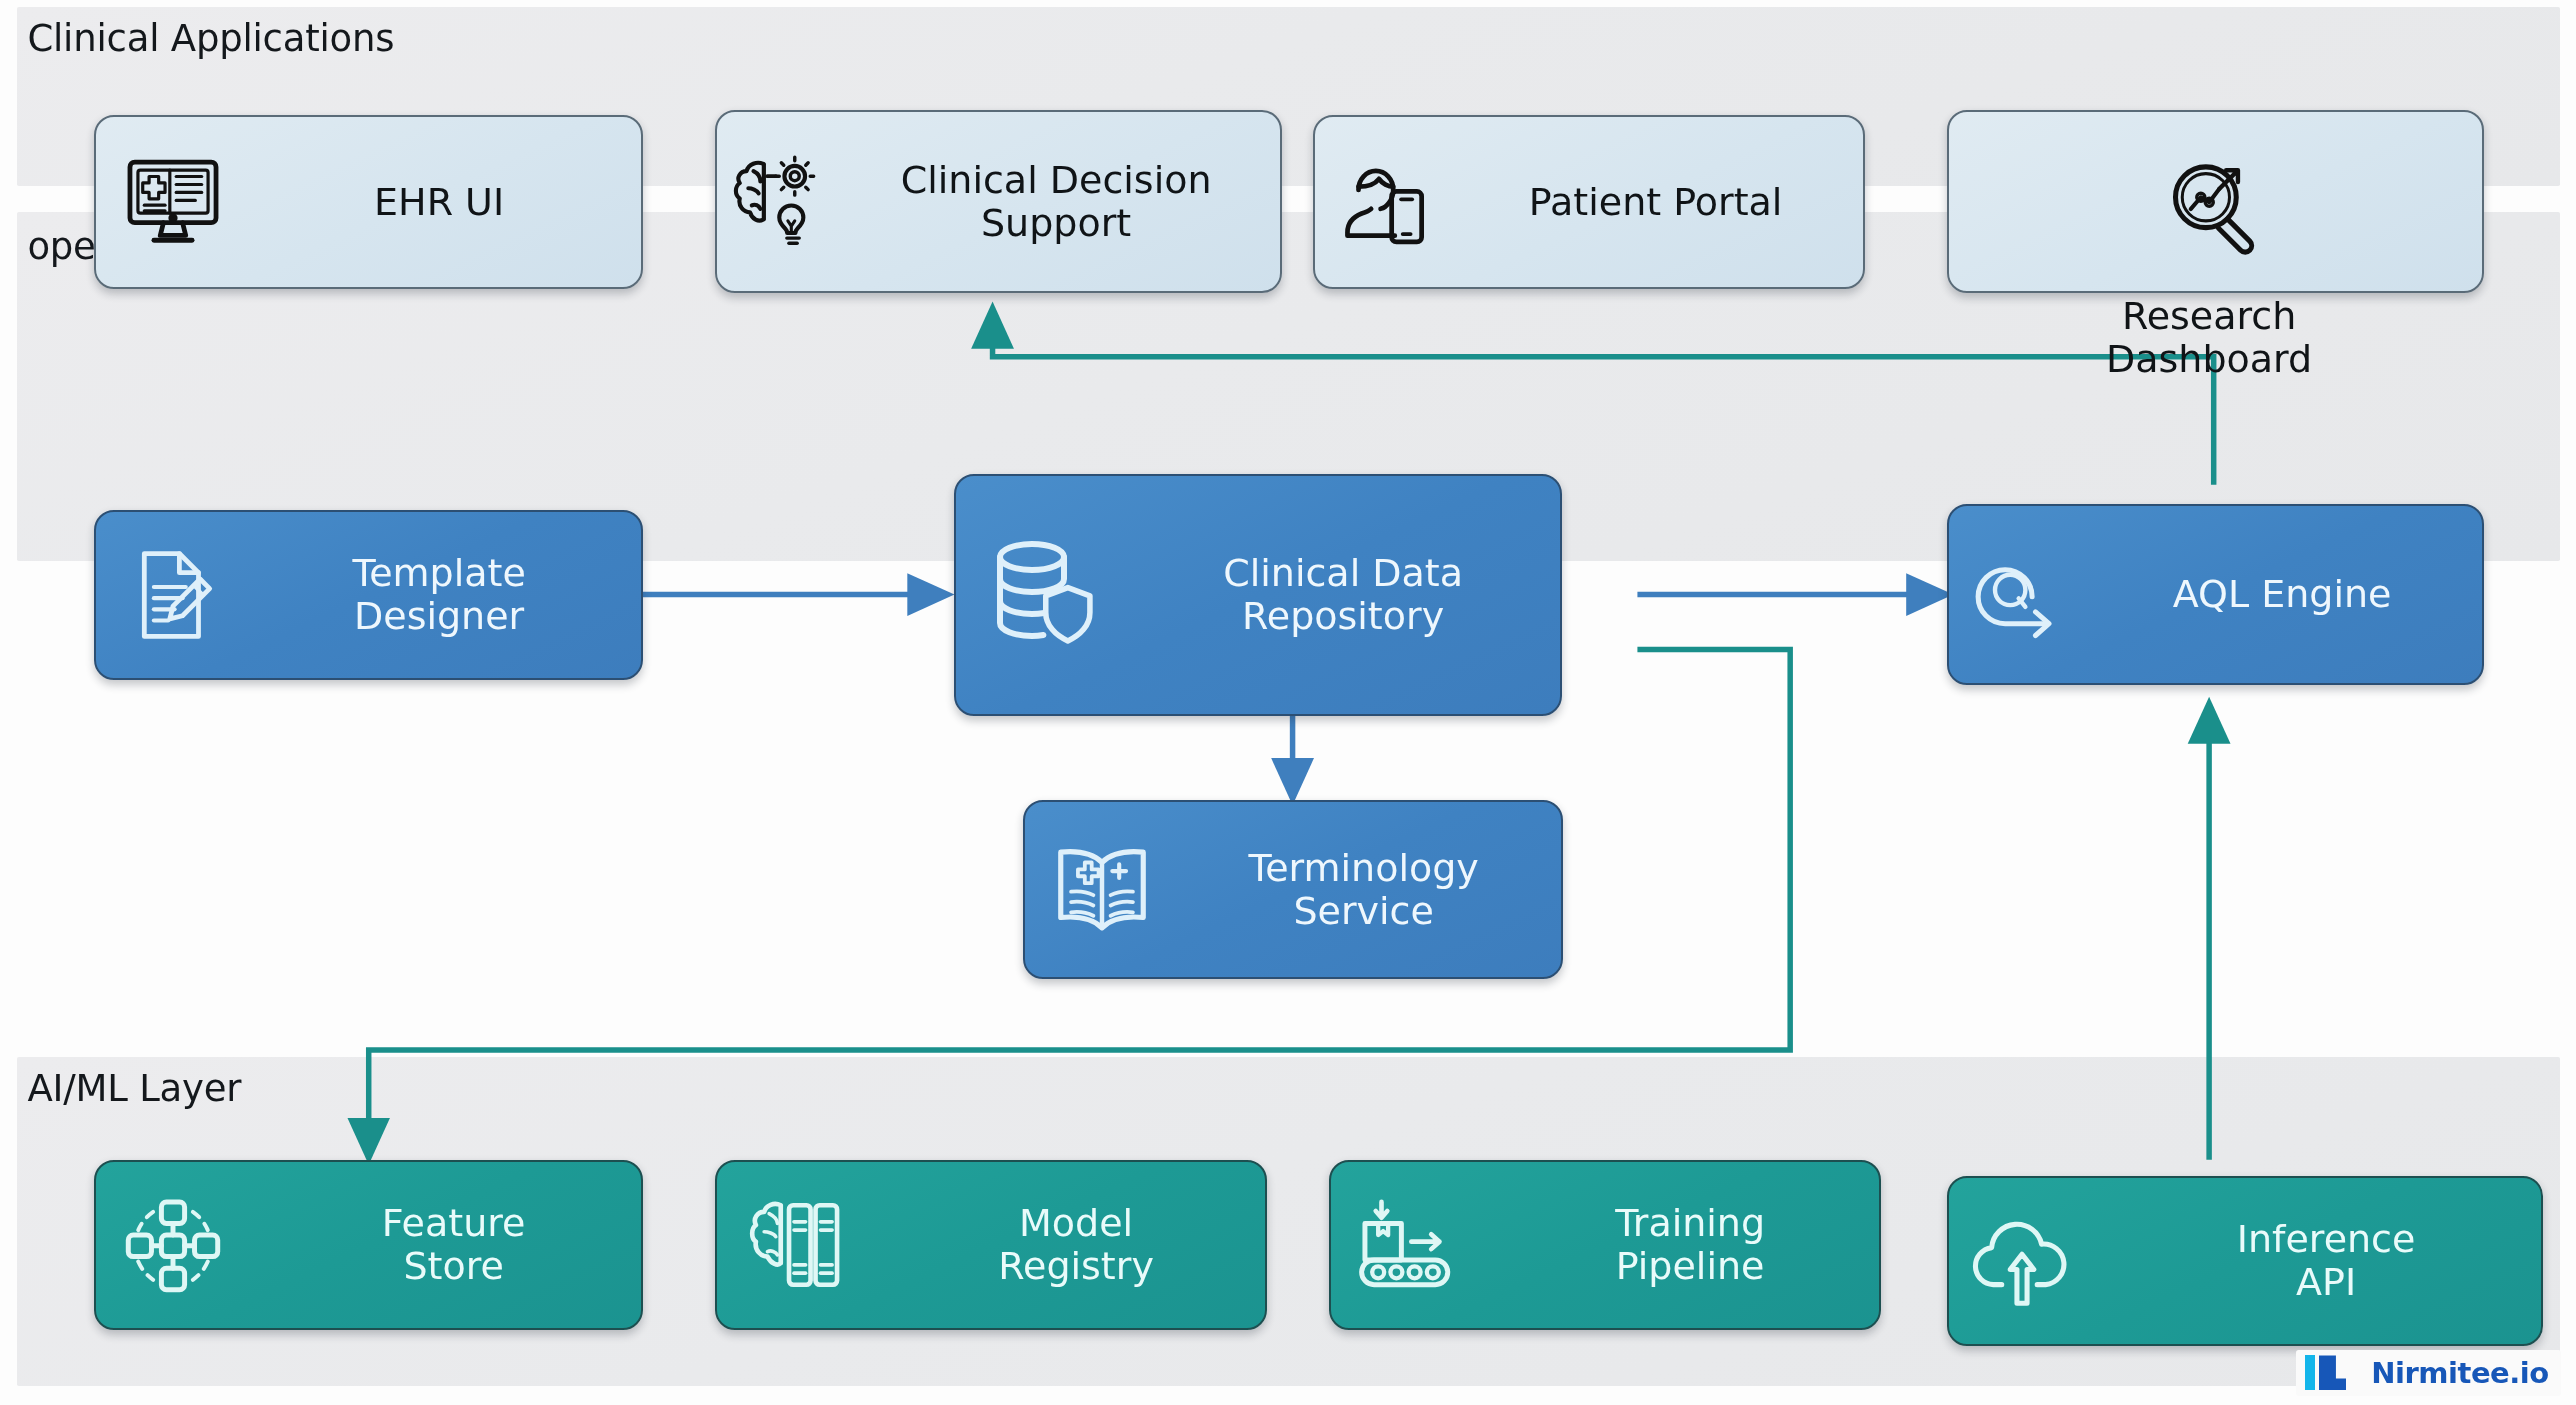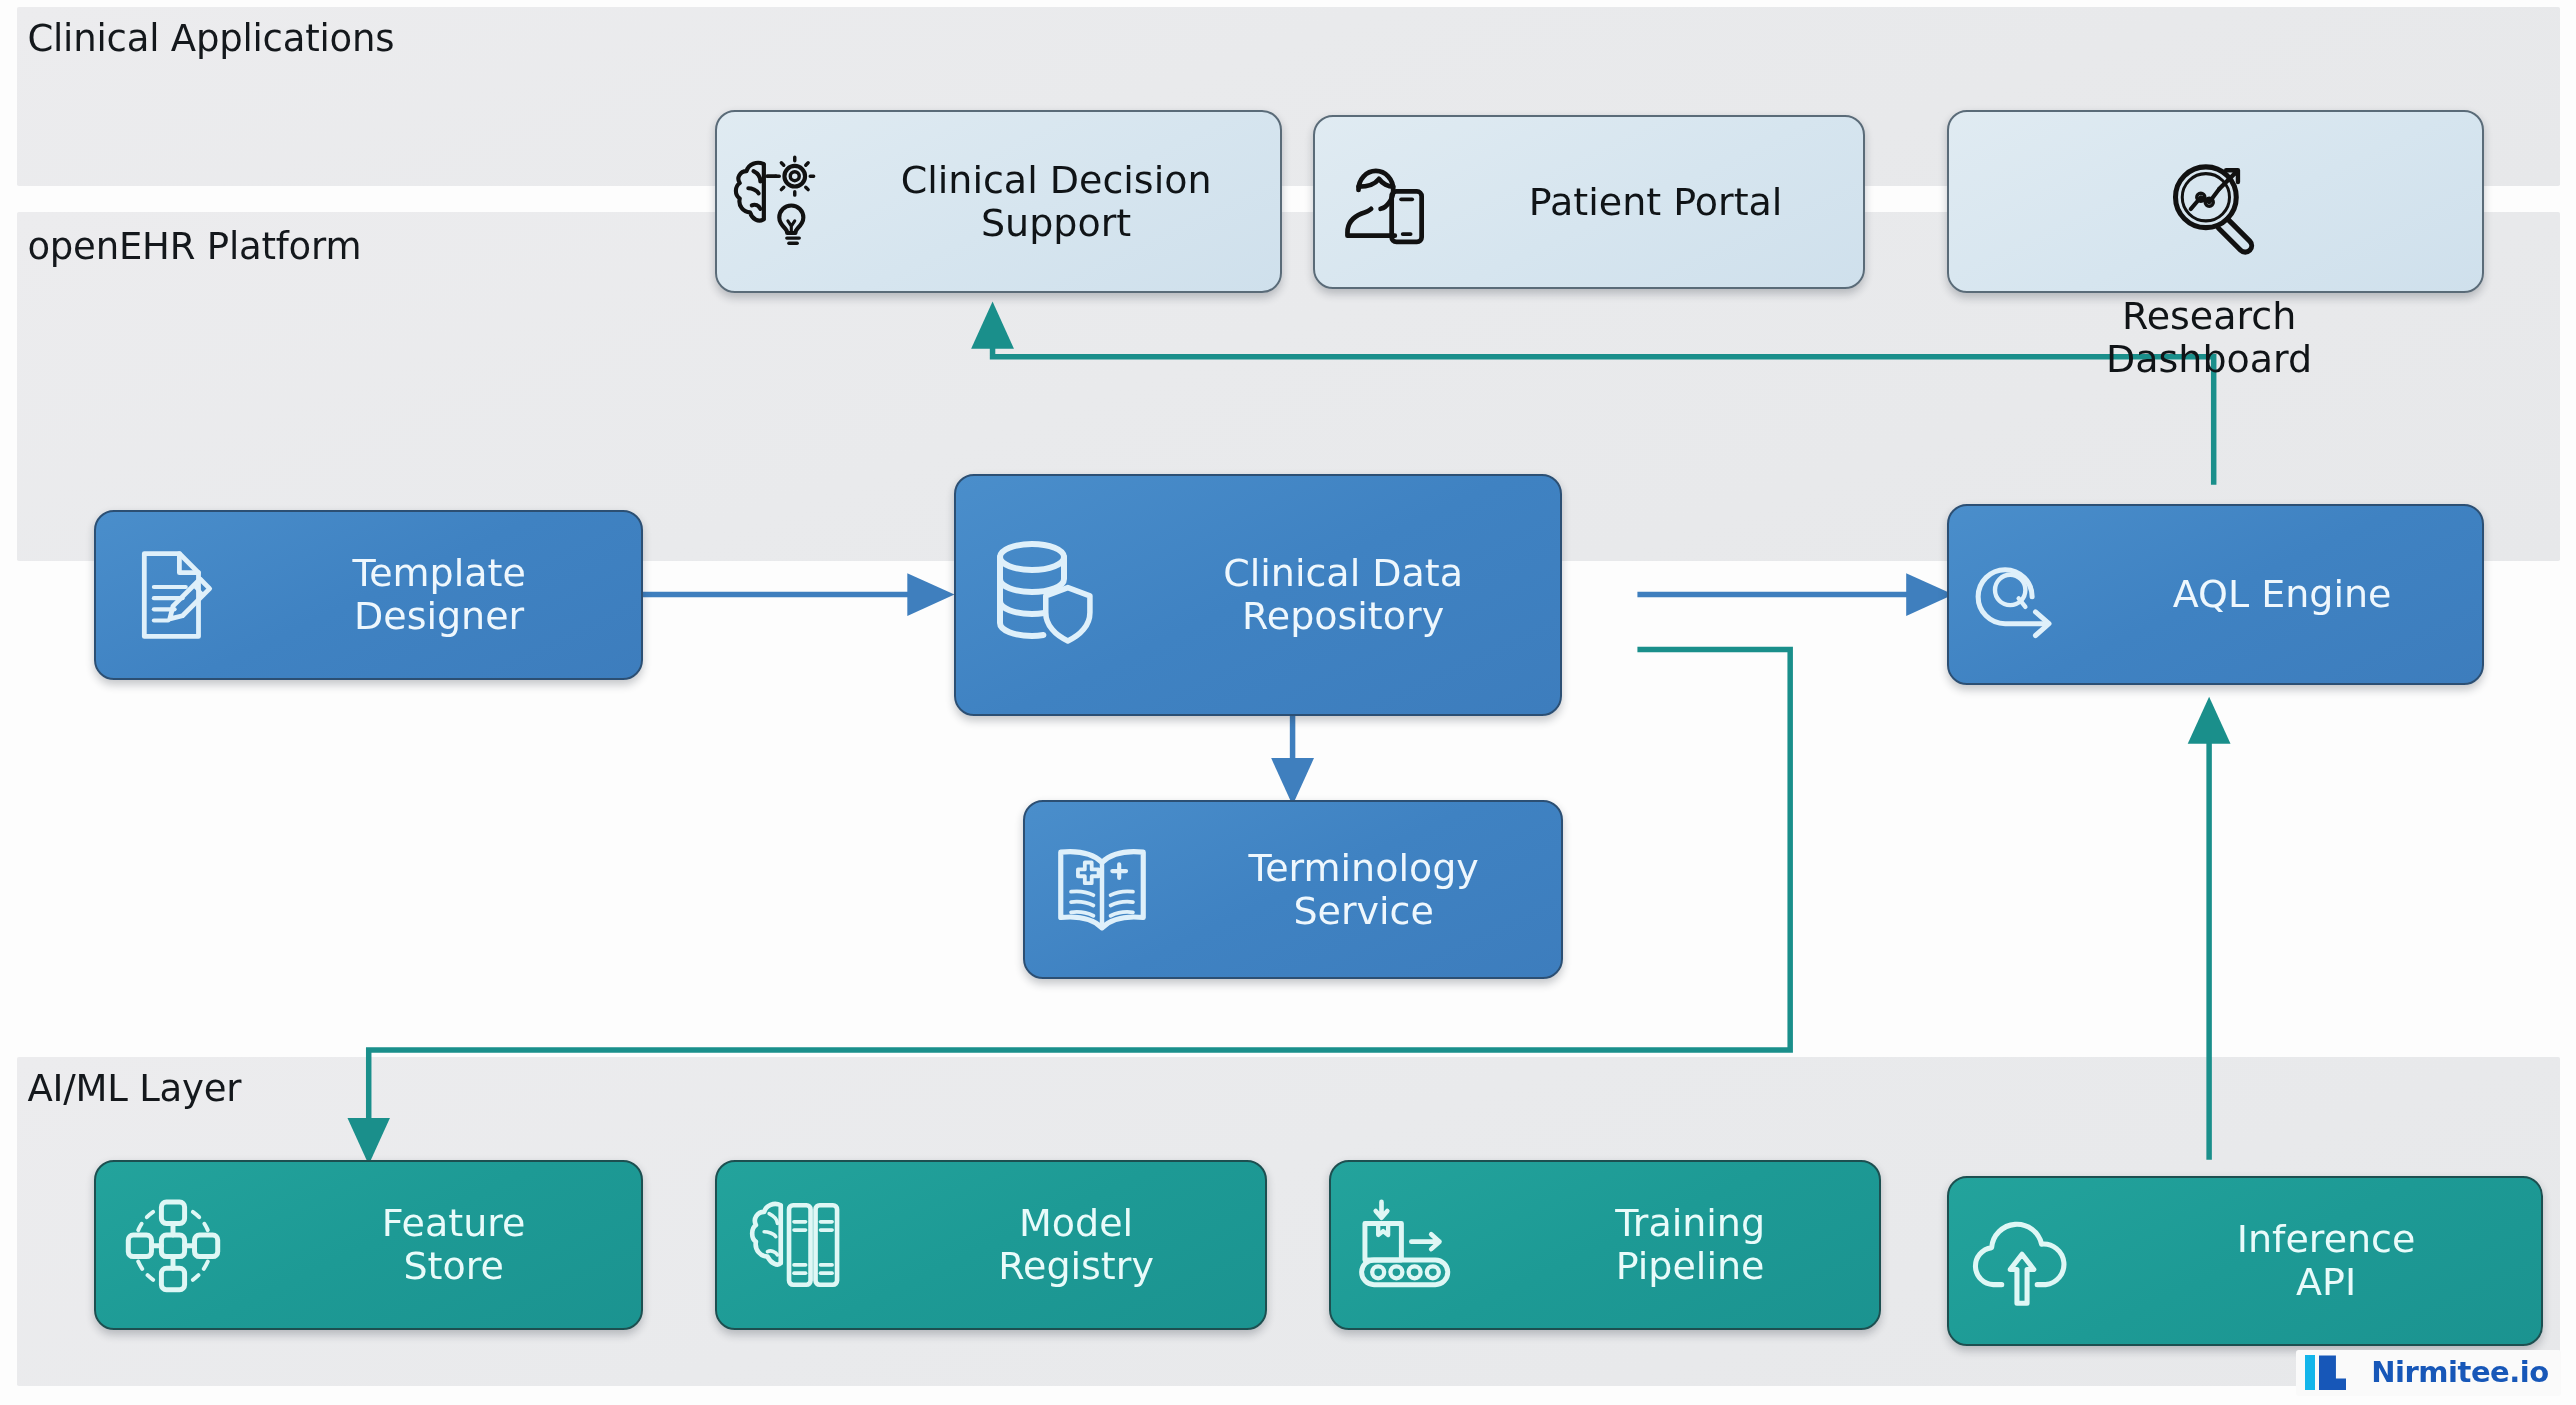--- a/index.html
+++ b/index.html
@@ -66,21 +66,21 @@
     gap:29px;
   }
   .node.ai .lbl{color:#e9fbfa;font-size:38px;}
 
   
   svg.links{position:absolute;left:0;top:0;width:2576px;height:1405px;pointer-events:none;}
 
   
   #wm{
     position:absolute;right:14.6px;bottom:9.1px;
-    display:flex;gap:25px;
+    display:flex;align-items:center;gap:25px;
     background:#fafafa;padding:5.5px 12.8px 5.5px 9.1px;border-radius:2.7px;
   }
   #wm .mark{display:flex;align-items:flex-end;gap:3.7px;height:35px;}
   #wm .bar1{width:10px;height:35px;background:#13b5ea;}
   #wm .bar2{width:27.4px;height:35px;background:#1757b8;
     clip-path:polygon(0 0,62% 0,62% 66%,100% 66%,100% 100%,0 100%);}
   #wm .wmtxt{font-size:29px;color:#1757b8;font-weight:600;letter-spacing:-0.5px;}
 </style>
 </head>
 <body>
@@ -123,20 +123,40 @@
 
     <g>
       <path d="M2415,1268 L2415,770" stroke="#1a8f8b" stroke-width="6" fill="none" marker-end="url(#at)"></path>
     </g>
 
     <g>
       <path d="M2420,530 L2420,390 L1085,390 L1085,338" stroke="#1a8f8b" stroke-width="6" fill="none" stroke-linejoin="miter" marker-end="url(#at)"></path>
     </g>
   </svg>
 
+  <div class="node app" style="left:94px;top:115px;width:549px;height:174px;">
+    <div class="ico" style="width:154px;height:174px;">
+      <svg width="102" height="102" viewBox="0 0 64 64" fill="none" stroke="#111" stroke-width="3" stroke-linecap="round" stroke-linejoin="round">
+        <rect x="5" y="7" width="54" height="38" rx="3"></rect>
+        <rect x="10" y="12" width="44" height="27" rx="1.5" stroke-width="2"></rect>
+        <line x1="30" y1="12" x2="30" y2="39" stroke-width="2"></line>
+        <path d="M17 16h6v4h4v6h-4v4h-6v-4h-4v-6h4z" stroke-width="2"></path>
+        <line x1="14" y1="34" x2="27" y2="34" stroke-width="2"></line>
+        <line x1="14" y1="37.5" x2="27" y2="37.5" stroke-width="2"></line>
+        <line x1="34" y1="16" x2="50" y2="16" stroke-width="2"></line>
+        <line x1="34" y1="21" x2="50" y2="21" stroke-width="2"></line>
+        <line x1="34" y1="26" x2="50" y2="26" stroke-width="2"></line>
+        <line x1="34" y1="31" x2="46" y2="31" stroke-width="2"></line>
+        <circle cx="32" cy="42" r="1.4" fill="#111"></circle>
+        <path d="M26 45l-2 8h16l-2-8"></path>
+        <line x1="20" y1="56" x2="44" y2="56"></line>
+      </svg>
+    </div>
+    <div class="lbl">EHR UI</div>
+  </div>
 
   <div class="node app" style="left:715px;top:110px;width:567px;height:183px;">
     <div class="ico" style="width:128px;height:183px;">
       <svg width="110" height="110" viewBox="0 0 64 64" fill="none" stroke="#111" stroke-width="2.4" stroke-linecap="round" stroke-linejoin="round">
         <path d="M22 10c-4-2-9 0-10 4-4 0-6 4-4 7-3 2-3 7 0 9-1 4 2 8 6 8 1 4 5 6 8 4V10z"></path>
         <path d="M16 14c2 1 4 3 4 6M13 24c2 0 5 1 6 3M15 34c2-1 4 0 5 2"></path>
         <line x1="22" y1="10" x2="22" y2="42" stroke-width="2"></line>
         <line x1="24" y1="17" x2="29" y2="17" stroke-width="2.2"></line>
         <circle cx="40" cy="17" r="6"></circle>
         <circle cx="40" cy="17" r="2.6" stroke-width="2"></circle>

